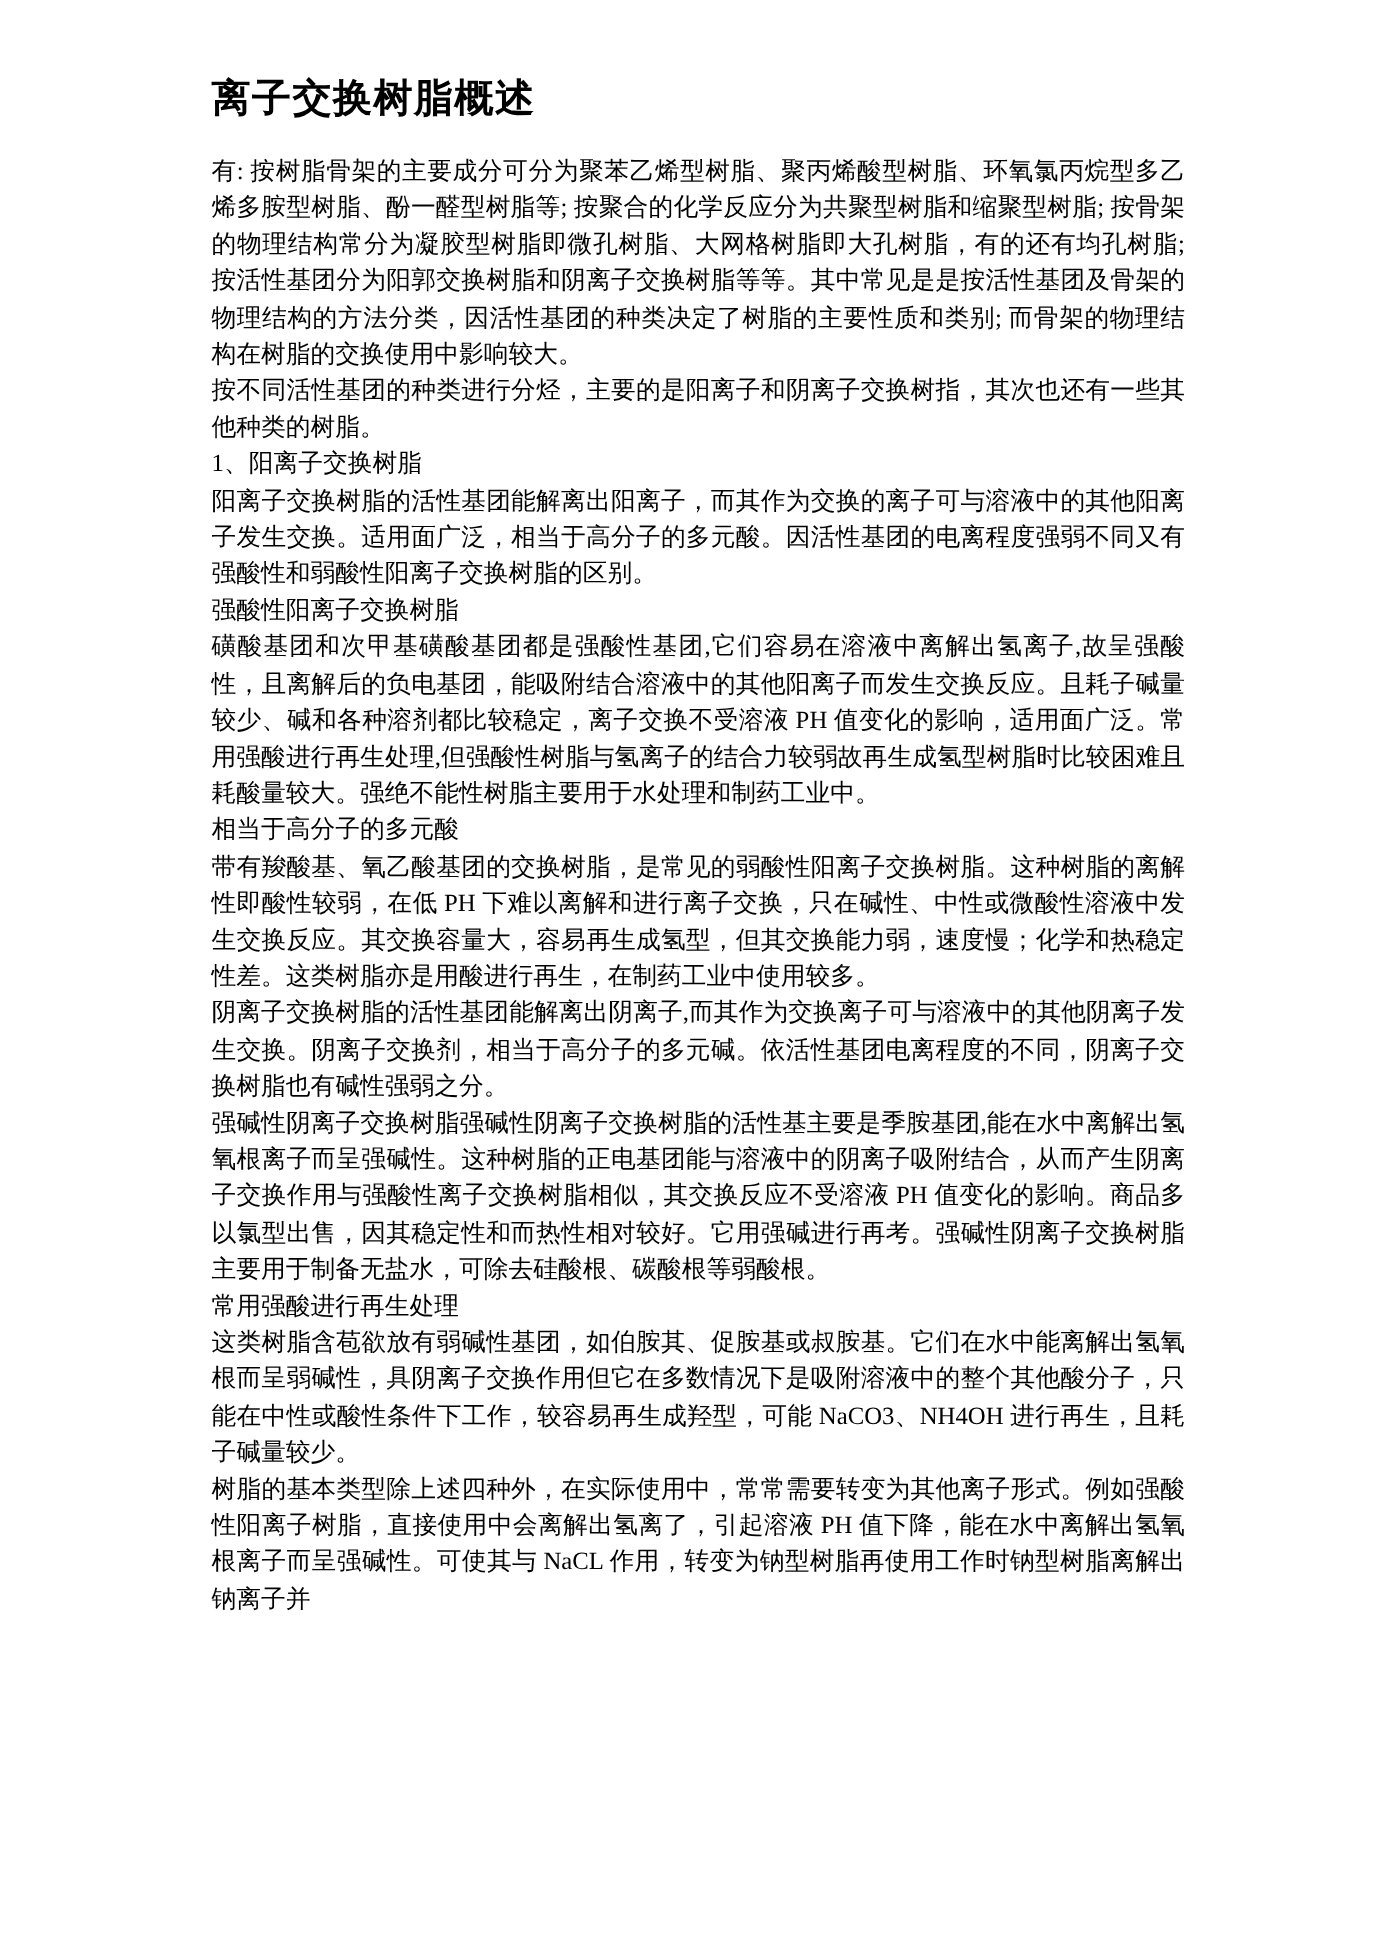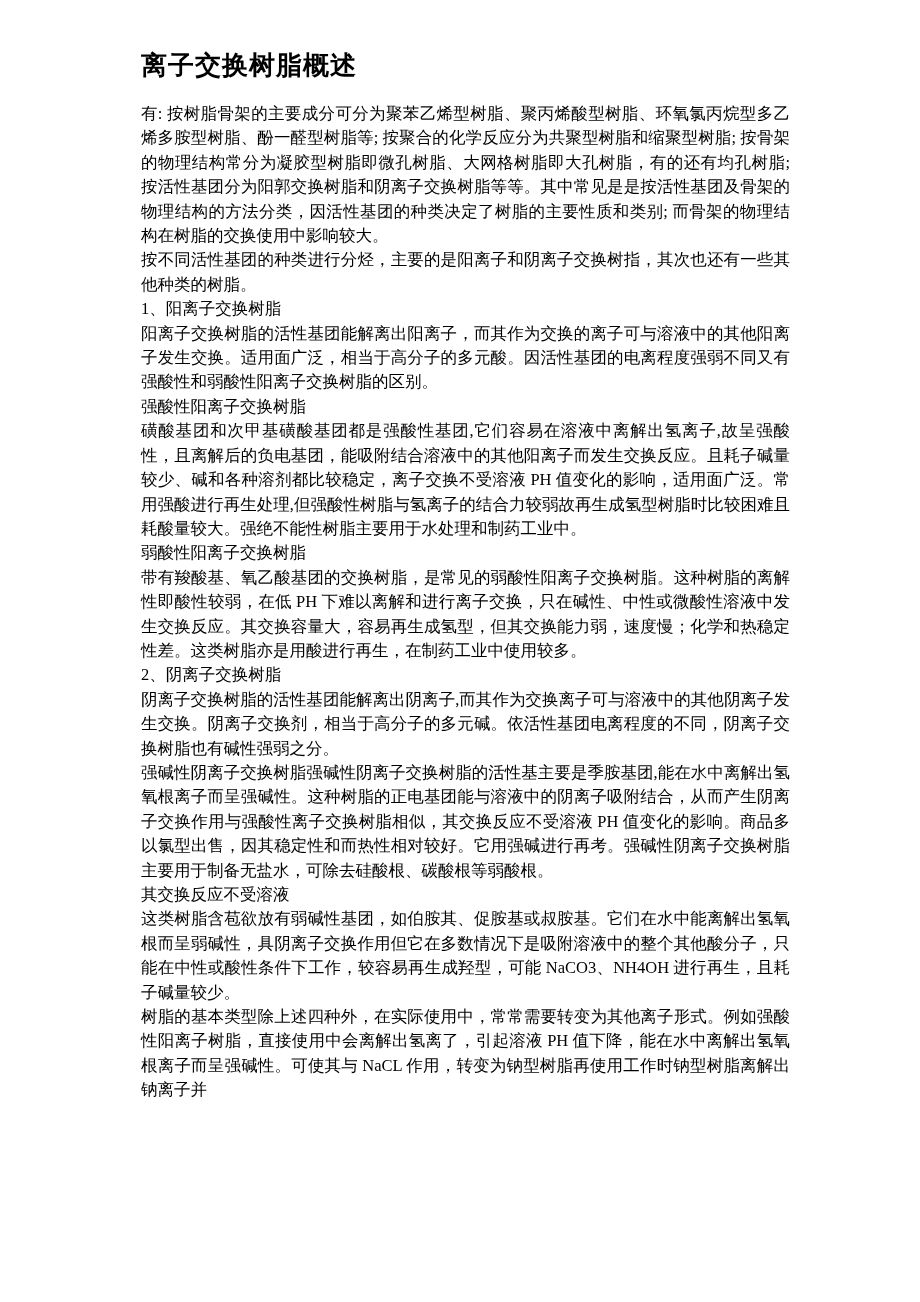--- a/index.html
+++ b/index.html
@@ -45,21 +45,20 @@
 <body>
 
 <div class="page">
   <h1 class="doc-title">离子交换树脂概述</h1>
   <p class="body-para">有: 按树脂骨架的主要成分可分为聚苯乙烯型树脂、聚丙烯酸型树脂、环氧氯丙烷型多乙烯多胺型树脂、酚一醛型树脂等; 按聚合的化学反应分为共聚型树脂和缩聚型树脂; 按骨架的物理结构常分为凝胶型树脂即微孔树脂、大网格树脂即大孔树脂，有的还有均孔树脂; 按活性基团分为阳郭交换树脂和阴离子交换树脂等等。其中常见是是按活性基团及骨架的物理结构的方法分类，因活性基团的种类决定了树脂的主要性质和类别; 而骨架的物理结构在树脂的交换使用中影响较大。</p>
   <p class="body-para">按不同活性基团的种类进行分烃，主要的是阳离子和阴离子交换树指，其次也还有一些其他种类的树脂。</p>
   <p class="body-para">1、阳离子交换树脂</p>
   <p class="body-para">阳离子交换树脂的活性基团能解离出阳离子，而其作为交换的离子可与溶液中的其他阳离子发生交换。适用面广泛，相当于高分子的多元酸。因活性基团的电离程度强弱不同又有强酸性和弱酸性阳离子交换树脂的区别。</p>
   <p class="body-para">强酸性阳离子交换树脂</p>
   <p class="body-para">磺酸基团和次甲基磺酸基团都是强酸性基团,它们容易在溶液中离解出氢离子,故呈强酸性，且离解后的负电基团，能吸附结合溶液中的其他阳离子而发生交换反应。且耗子碱量较少、碱和各种溶剂都比较稳定，离子交换不受溶液 PH 值变化的影响，适用面广泛。常用强酸进行再生处理,但强酸性树脂与氢离子的结合力较弱故再生成氢型树脂时比较困难且耗酸量较大。强绝不能性树脂主要用于水处理和制药工业中。</p>
-  <p class="body-para">弱酸性阳离子交换树脂</p>
+  <p class="body-para">相当于高分子的多元酸</p>
   <p class="body-para">带有羧酸基、氧乙酸基团的交换树脂，是常见的弱酸性阳离子交换树脂。这种树脂的离解性即酸性较弱，在低 PH 下难以离解和进行离子交换，只在碱性、中性或微酸性溶液中发生交换反应。其交换容量大，容易再生成氢型，但其交换能力弱，速度慢；化学和热稳定性差。这类树脂亦是用酸进行再生，在制药工业中使用较多。</p>
-  <p class="body-para">2、阴离子交换树脂</p>
   <p class="body-para">阴离子交换树脂的活性基团能解离出阴离子,而其作为交换离子可与溶液中的其他阴离子发生交换。阴离子交换剂，相当于高分子的多元碱。依活性基团电离程度的不同，阴离子交换树脂也有碱性强弱之分。</p>
   <p class="body-para">强碱性阴离子交换树脂强碱性阴离子交换树脂的活性基主要是季胺基团,能在水中离解出氢氧根离子而呈强碱性。这种树脂的正电基团能与溶液中的阴离子吸附结合，从而产生阴离子交换作用与强酸性离子交换树脂相似，其交换反应不受溶液 PH 值变化的影响。商品多以氯型出售，因其稳定性和而热性相对较好。它用强碱进行再考。强碱性阴离子交换树脂主要用于制备无盐水，可除去硅酸根、碳酸根等弱酸根。</p>
-  <p class="body-para">其交换反应不受溶液</p>
+  <p class="body-para">常用强酸进行再生处理</p>
   <p class="body-para">这类树脂含苞欲放有弱碱性基团，如伯胺其、促胺基或叔胺基。它们在水中能离解出氢氧根而呈弱碱性，具阴离子交换作用但它在多数情况下是吸附溶液中的整个其他酸分子，只能在中性或酸性条件下工作，较容易再生成羟型，可能 NaCO3、NH4OH 进行再生，且耗子碱量较少。</p>
   <p class="body-para">树脂的基本类型除上述四种外，在实际使用中，常常需要转变为其他离子形式。例如强酸性阳离子树脂，直接使用中会离解出氢离了，引起溶液 PH 值下降，能在水中离解出氢氧根离子而呈强碱性。可使其与 NaCL 作用，转变为钠型树脂再使用工作时钠型树脂离解出钠离子并</p>
 </div>
 
 </body></html>

